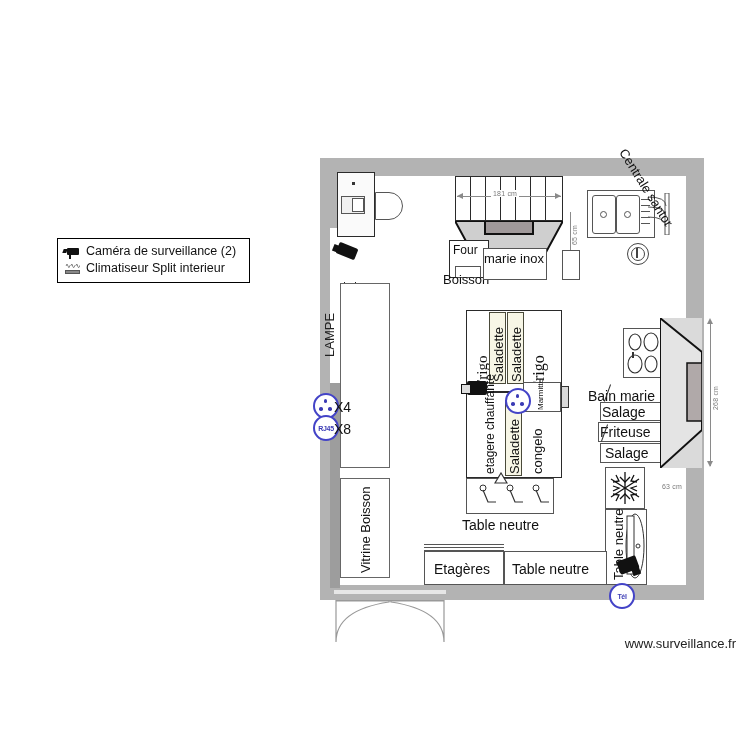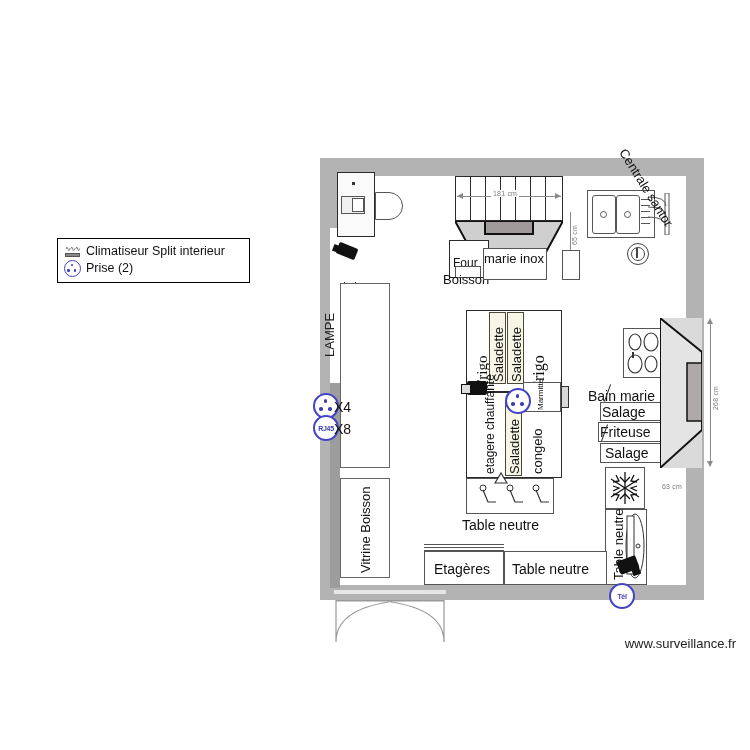--- a/index.html
+++ b/index.html
@@ -113,21 +113,21 @@
   <div class="lbl-dim" style="left:491px;top:190px;background:#fff;padding:0 2px;">181 cm</div>
 
   <div style="position:absolute;left:455px;top:221px;width:108px;height:0;">
     <svg width="108" height="44" style="position:absolute;left:0;top:0;">
       <polygon points="0,0 108,0 84,44 24,44" fill="#cfcfcf" stroke="#111" stroke-width="2"></polygon>
       <rect x="30" y="0" width="48" height="13" fill="#a0999a" stroke="#111" stroke-width="2"></rect>
     </svg>
   </div>
 
   <div class="box" style="left:449px;top:240px;width:40px;height:38px;"></div>
-  <div class="lbl" style="left:453px;top:243px;font-size:12px;margin-top:13px;">Four</div>
+  <div class="lbl" style="left:453px;top:243px;font-size:12px;">Four</div>
   <div class="box-thin" style="left:455px;top:266px;width:26px;height:12px;"></div>
   <div class="lbl" style="left:443px;top:272px;">Boisson</div>
 
   <div class="box-thin" style="left:483px;top:248px;width:64px;height:32px;"></div>
   <div class="lbl" style="left:484px;top:251px;">marie inox</div>
 
   <div class="box-thin" style="left:562px;top:250px;width:18px;height:30px;"></div>
   <div style="position:absolute;left:570px;top:212px;width:1px;height:38px;background:#8a8a8a;"></div>
   <div class="lbl-dim rot90" style="left:571px;top:245px;">65 cm</div>
 
@@ -337,34 +337,30 @@
       <path d="M2,0 L2,42 Q2,10 55,2 L55,0" fill="none" stroke="#999" stroke-width="1.2"></path>
       <path d="M110,0 L110,42 Q110,10 57,2 L57,0" fill="none" stroke="#999" stroke-width="1.2"></path>
       <rect x="2" y="0" width="108" height="1.5" fill="#999"></rect>
     </svg>
   </div>
   <div class="wall" style="left:334px;top:590px;width:112px;height:4px;background:#e6e6e6;"></div>
 
   <div class="legend">
     <div class="legend-row">
       <span class="legend-ico">
+        <span class="cam-body"></span>
+      </span>
+      <span class="legend-txt">Caméra de surveillance (2)</span>
+    </div>
+    <div class="legend-row">
+      <span class="legend-ico">
         <span class="ac">
             <span class="waves">∿∿∿</span>
             <span class="grill"></span>
           </span>
       </span>
       <span class="legend-txt">Climatiseur Split interieur</span>
     </div>
-    <div class="legend-row">
-      <span class="legend-ico">
-        <span class="sock">
-            <span class="d d1"></span>
-            <span class="d d2"></span>
-            <span class="d d3"></span>
-          </span>
-      </span>
-      <span class="legend-txt">Prise (2)</span>
-    </div>
   </div>
 
   <div class="wm">www.surveillance.fr</div>
 
 </div>
 
 </body></html>

